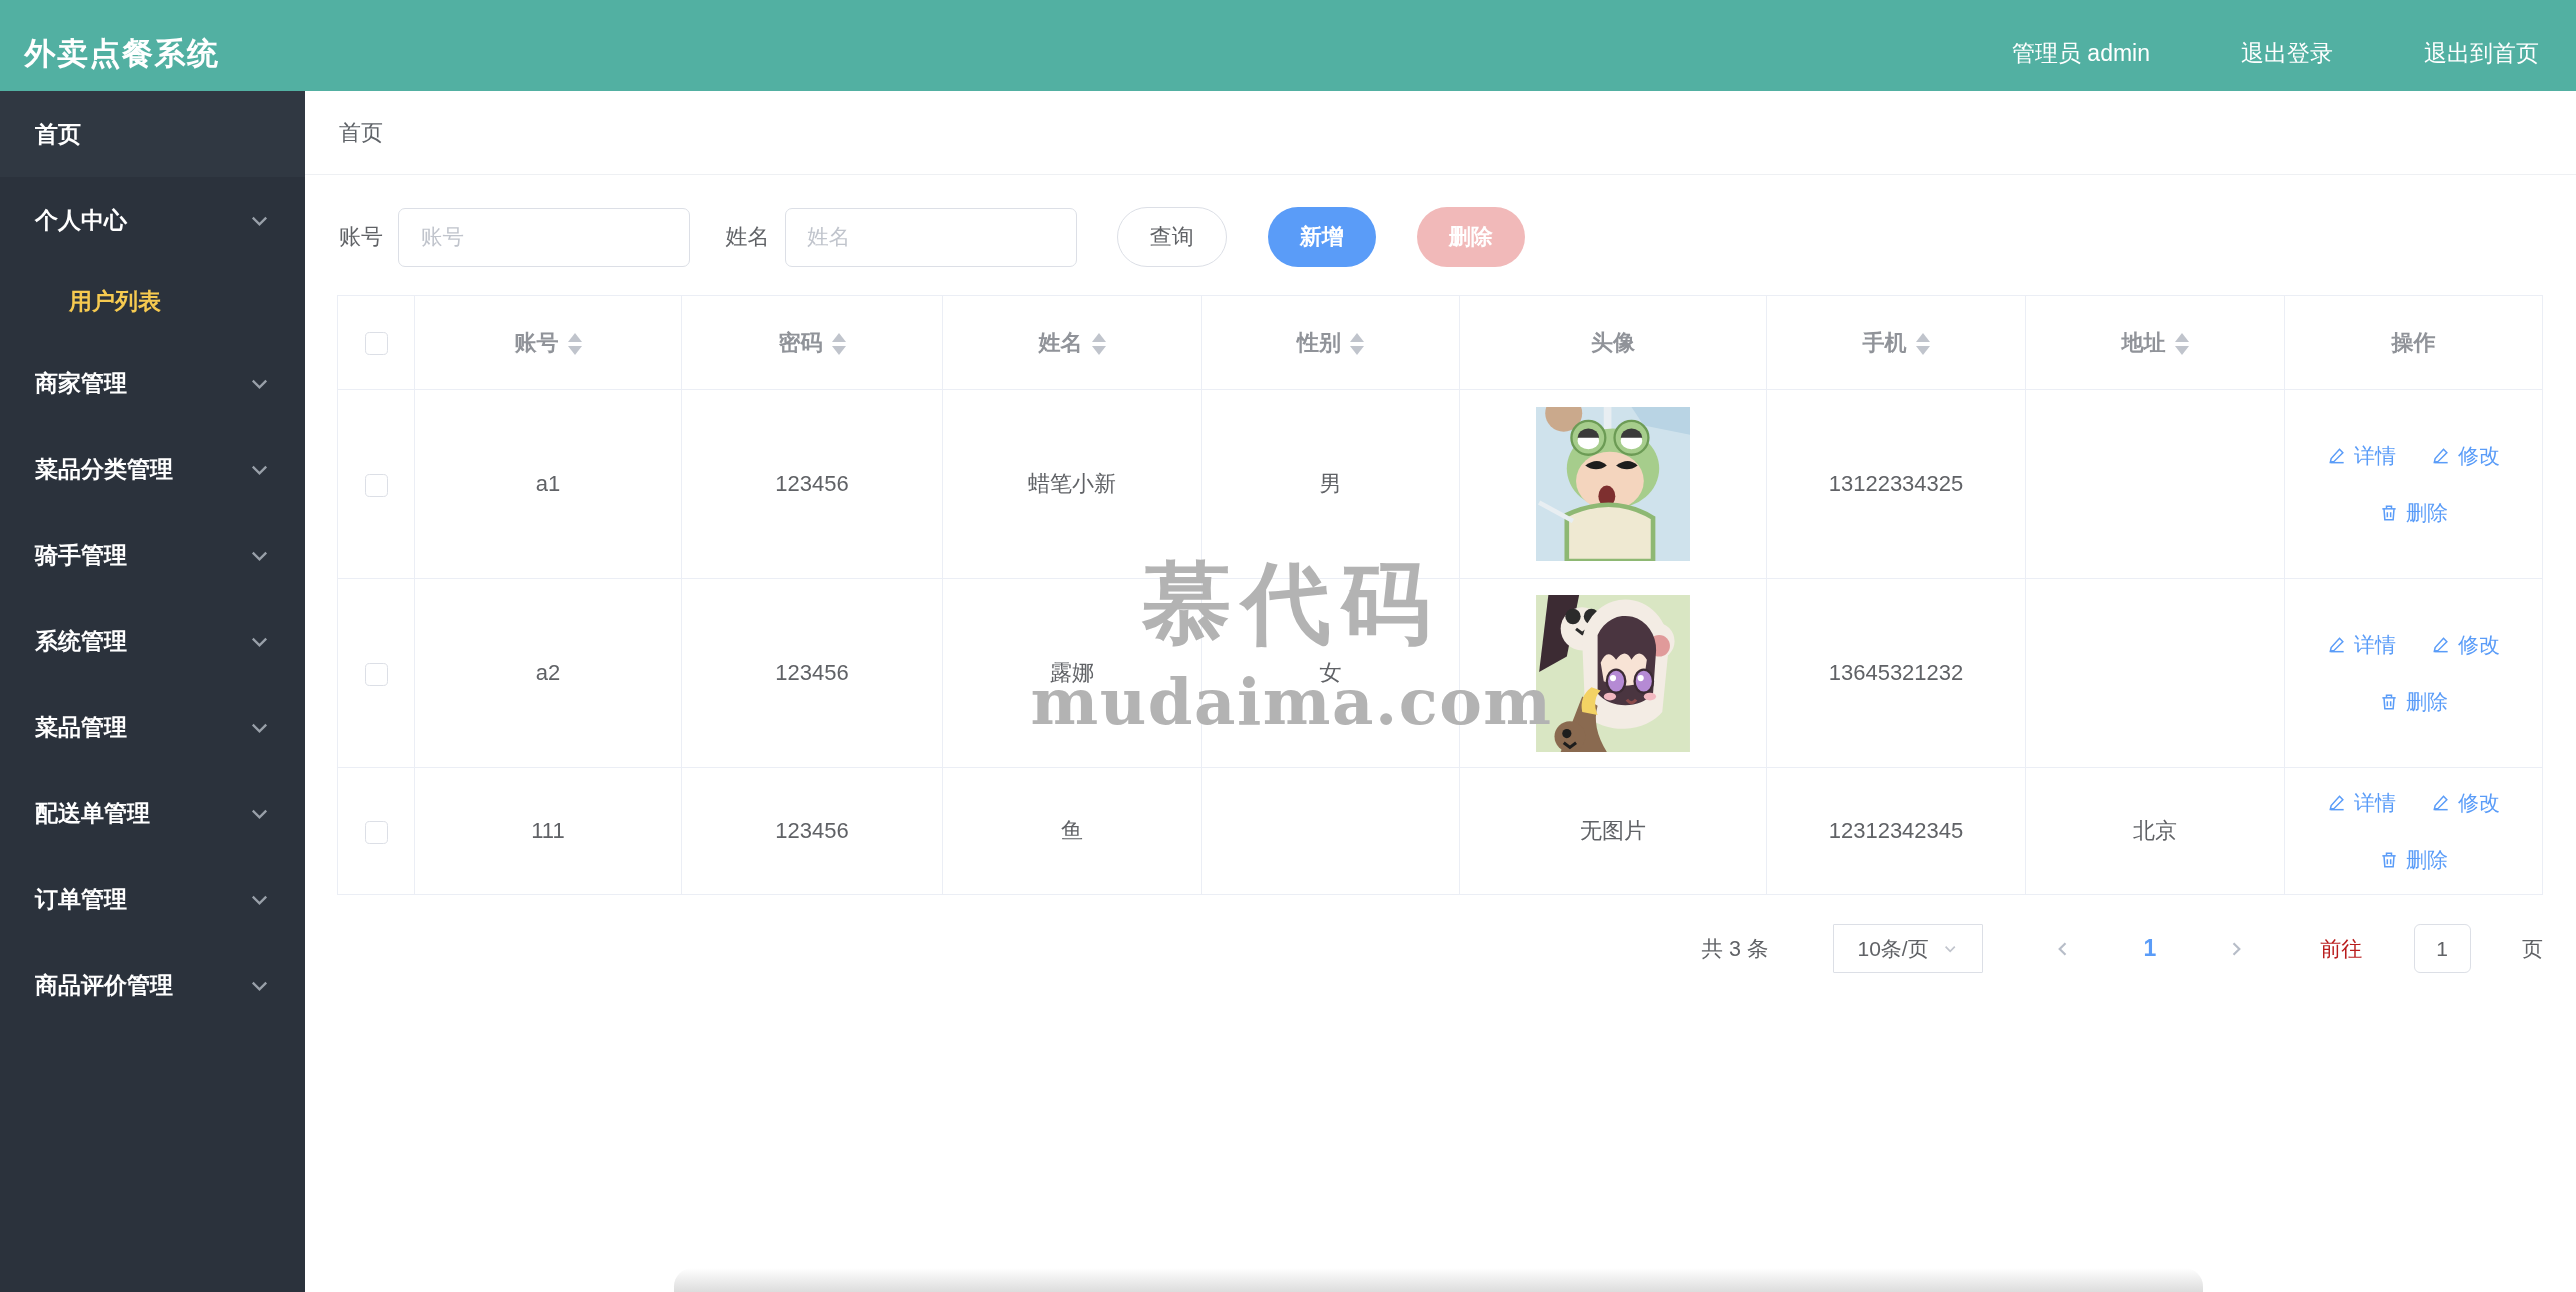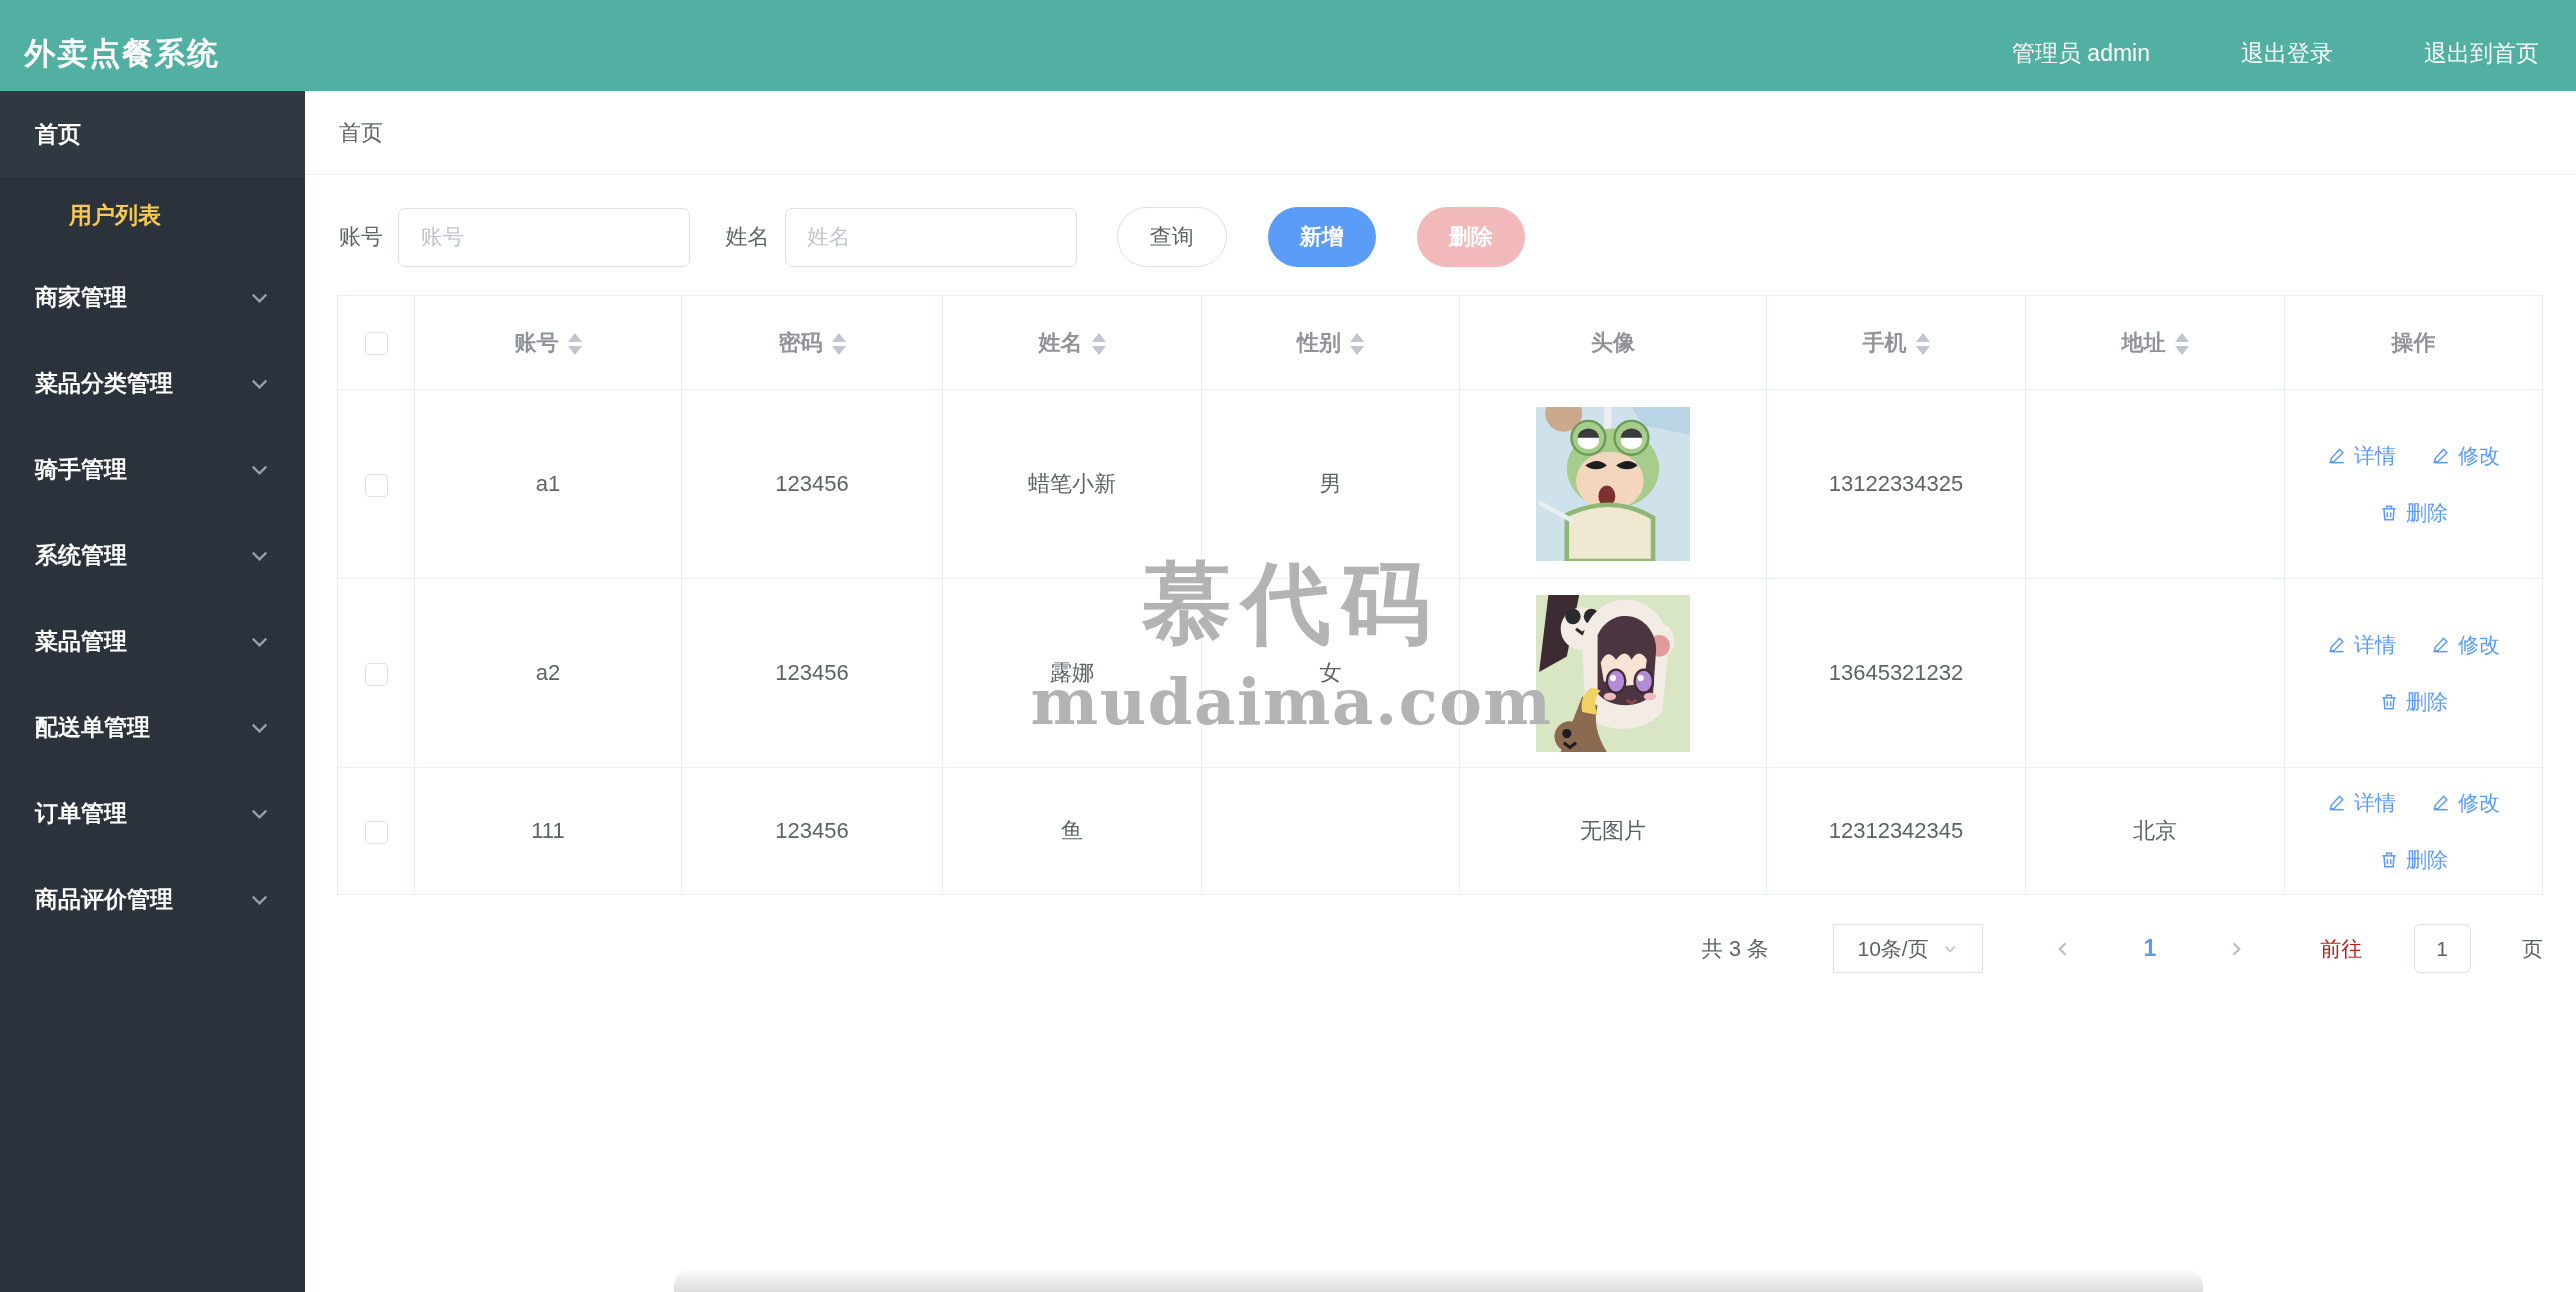--- a/index.html
+++ b/index.html
@@ -150,20 +150,26 @@
   <div class="topbar-right">
     <span class="topbar-link">管理员 admin</span>
     <span class="topbar-link">退出登录</span>
     <span class="topbar-link">退出到首页</span>
   </div>
 </div>
 
 <div class="sidebar">
   <div class="menu-item home">
     <span>首页</span>
+  </div>
+  <div class="menu-item">
+    <span>个人中心</span>
+    <span class="chev"><svg viewBox="0 0 24 24">
+          <polyline points="5,9 12,16 19,9"></polyline>
+        </svg></span>
   </div>
   <div class="submenu-item">
     <span>用户列表</span>
   </div>
   <div class="menu-item">
     <span>商家管理</span>
     <span class="chev"><svg viewBox="0 0 24 24">
           <polyline points="5,9 12,16 19,9"></polyline>
         </svg></span>
   </div>

